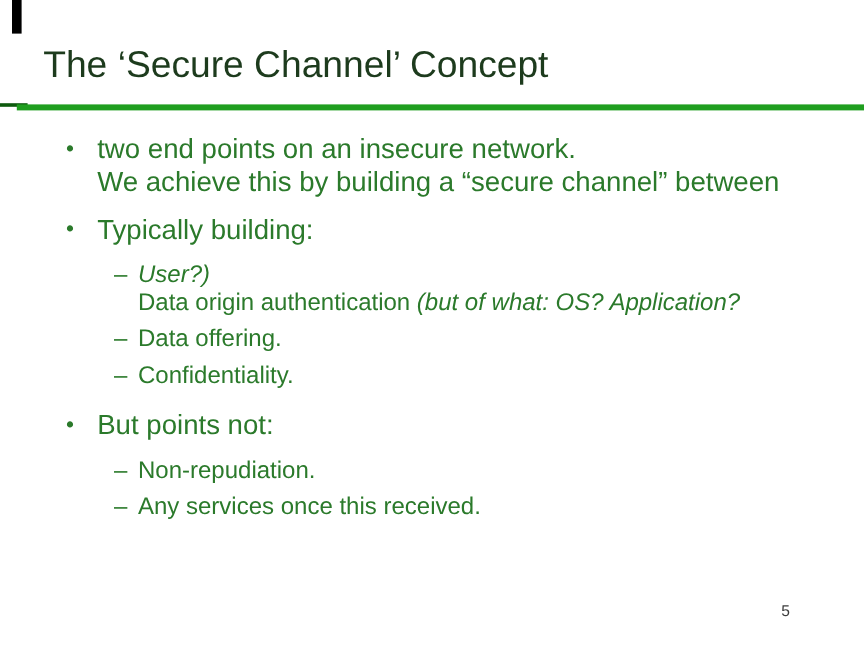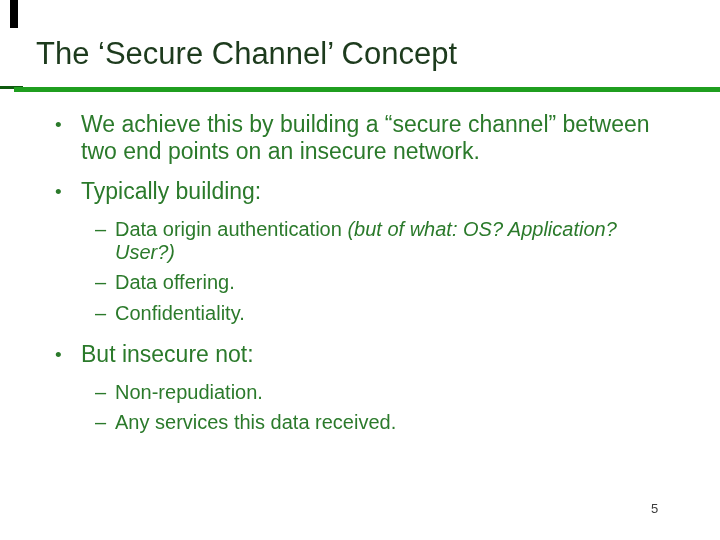--- a/index.html
+++ b/index.html
@@ -87,70 +87,70 @@
   <div class="corner-bar"></div>
 
   <h1 class="title">The ‘Secure Channel’ Concept</h1>
 
   <div class="rule-dark"></div>
   <div class="rule-main"></div>
 
   <div class="row l1 r1">
     <span class="glyph">•</span>
     <span class="txt">
+      <span class="line">two end points on an insecure network.</span>
       <span class="line">We achieve this by building a “secure channel” between</span>
-      <span class="line">two end points on an insecure network.</span>
     </span>
   </div>
 
   <div class="row l1 r2">
     <span class="glyph">•</span>
     <span class="txt">
       <span class="line">Typically building:</span>
     </span>
   </div>
 
   <div class="row l2 r3">
     <span class="glyph">–</span>
     <span class="txt">
+      <span class="line it">User?)</span>
       <span class="line"><span>Data origin authentication </span><span class="it">(but of what: OS? Application?</span></span>
-      <span class="line it">User?)</span>
     </span>
   </div>
 
   <div class="row l2 r4">
     <span class="glyph">–</span>
     <span class="txt">
       <span class="line">Data offering.</span>
     </span>
   </div>
 
   <div class="row l2 r5">
     <span class="glyph">–</span>
     <span class="txt">
       <span class="line">Confidentiality.</span>
     </span>
   </div>
 
   <div class="row l1 r6">
     <span class="glyph">•</span>
     <span class="txt">
-      <span class="line">But insecure not:</span>
+      <span class="line">But points not:</span>
     </span>
   </div>
 
   <div class="row l2 r7">
     <span class="glyph">–</span>
     <span class="txt">
       <span class="line">Non-repudiation.</span>
     </span>
   </div>
 
   <div class="row l2 r8">
     <span class="glyph">–</span>
     <span class="txt">
-      <span class="line">Any services this data received.</span>
+      <span class="line">Any services once this received.</span>
     </span>
   </div>
 
   <div class="page-num">5</div>
 
 </div>
 
 </body></html>

